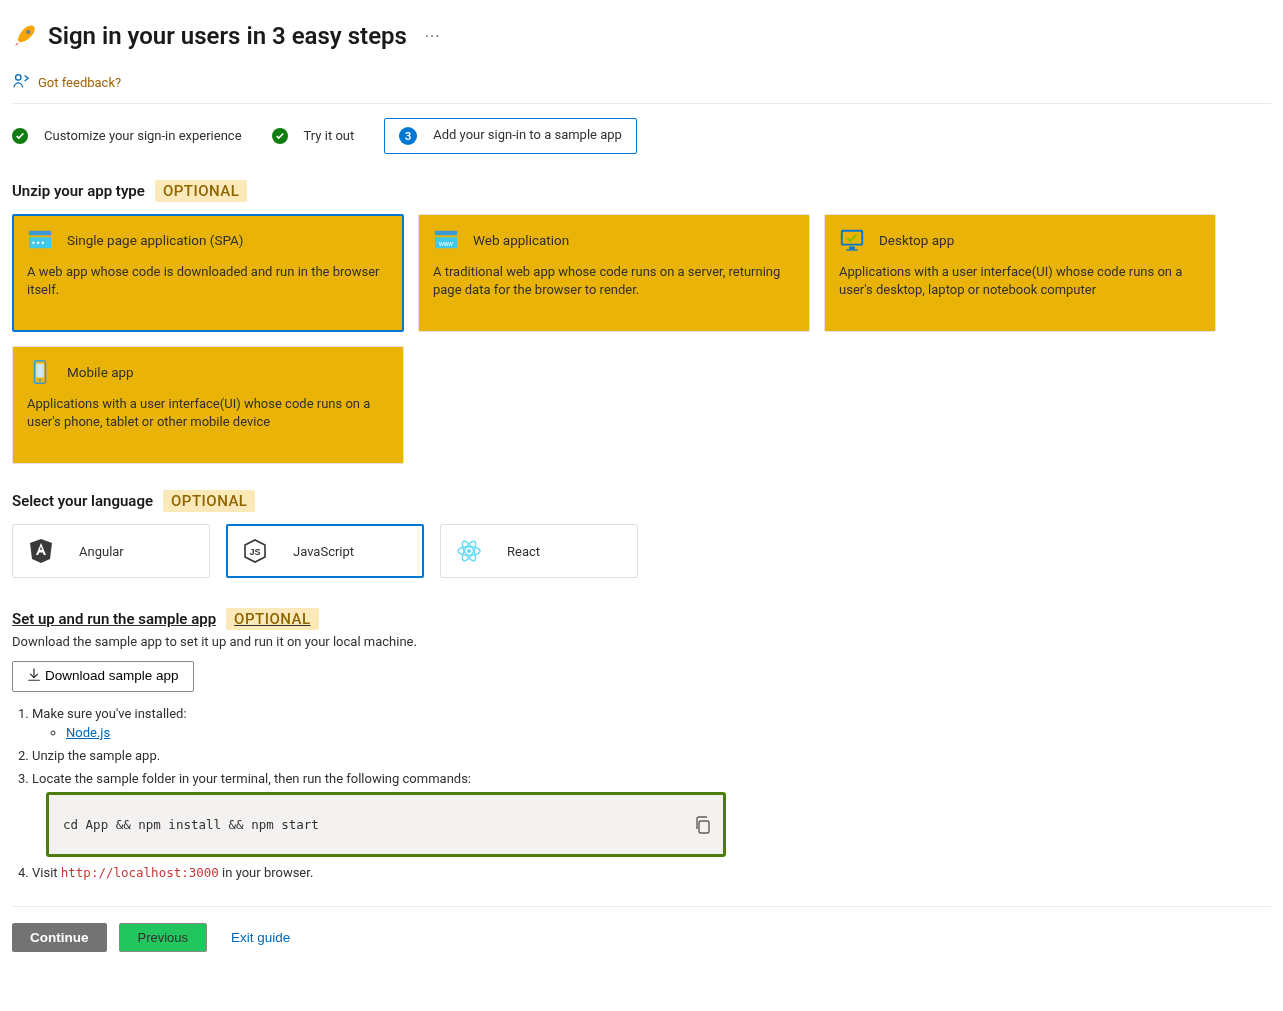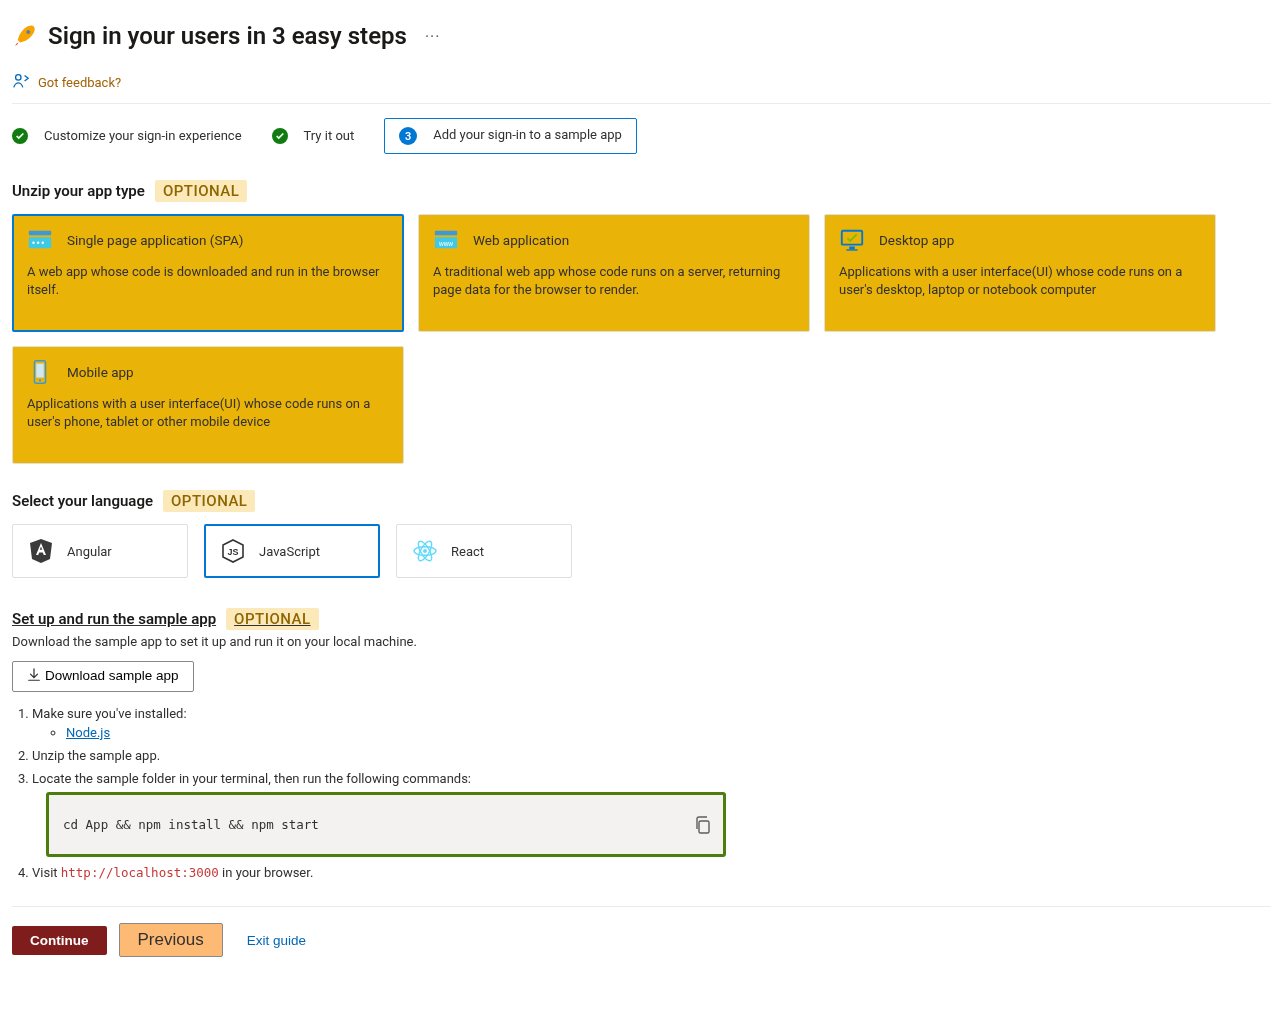--- a/index.html
+++ b/index.html
@@ -49,22 +49,22 @@
     background: #eab308; cursor: pointer;
   }
   .card.selected { border: 2px solid #0078d4; padding: 11px 13px 13px 13px; }
   .card-head { display: flex; align-items: center; gap: 14px; margin-bottom: 10px; }
   .card-title { font-size: 13.5px; font-weight: 400; color: #323130; }
   .card-desc { font-size: 13px; color: #323130; line-height: 1.4; }
   .card-icon { width: 26px; height: 26px; display:flex; align-items:center; justify-content:center; }
 
   .lang-row { display: flex; gap: 16px; margin-top: 12px; }
   .lang-card {
-    border: 1px solid #e1dfdd; border-radius: 2px; width: 176px; height: 54px;
-    display: flex; align-items: center; gap: 12px; padding: 0 14px; cursor: pointer;
+    border: 1px solid #e1dfdd; border-radius: 2px; width: 198px; height: 54px;
+    display: flex; align-items: center; gap: 24px; padding: 0 14px; cursor: pointer;
   }
   .lang-card.selected { border: 2px solid #0078d4; padding: 0 13px; }
   .lang-icon { width: 28px; height: 28px; display:flex; align-items:center; justify-content:flex-end; }
 
   .dl-button {
     margin-top: 12px; display: inline-flex; align-items: flex-start; gap: 4px;
     border: 1px solid #8a8886; background: #fff; padding: 6px 14px;
     cursor: pointer; font-size: 13.5px; border-radius: 2px;
   }
 
@@ -80,22 +80,22 @@
     border-radius: 3px; padding: 22px 48px 22px 14px;
     font-family: Consolas, Menlo, monospace; font-size: 12.5px;
     color: #323130; margin: 6px 0 0 14px; max-width: 680px;
   }
   .copy-btn { position: absolute; right: 10px; top: 50%; transform: translateY(-50%); width: 20px; height: 20px; cursor: pointer; }
 
   .footer {
     border-top: 1px solid #edebe9; margin-top: 26px; padding: 16px 0 30px 0;
     display: flex; align-items: center; gap: 12px;
   }
-  .btn-primary { background: #7f1d1d; color: #fff; border: none; padding: 7px 18px; font-size: 13.5px; font-weight: 600; cursor: pointer; border-radius: 2px; }
-  .btn-secondary { background: #fdba74; color: #323130; border: 1px solid #8a8886; padding: 6px 18px; font-size: 17px; cursor: pointer; border-radius: 2px; text-align: center; }
+  .btn-primary { background: #737373; color: #fff; border: none; padding: 7px 18px; font-size: 13.5px; font-weight: 600; cursor: pointer; border-radius: 2px; }
+  .btn-secondary { background: #22c55e; color: #323130; border: 1px solid #8a8886; padding: 6px 18px; font-size: 13px; cursor: pointer; border-radius: 2px; text-align: center; }
   .btn-link { background: none; border: none; color: #0067b8; cursor: pointer; font-size: 13.5px; margin-left: 6px; }
 </style>
 </head>
 <body>
 
 <div class="page">
   
 
   
   <div class="title-row">

